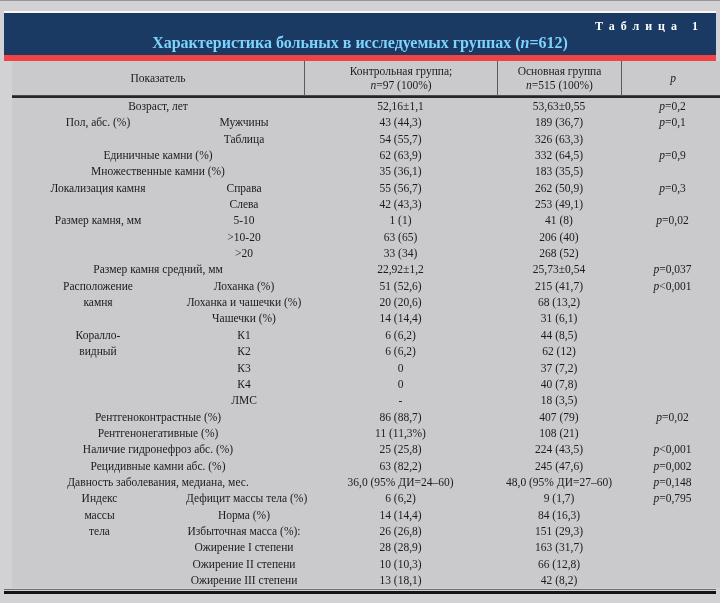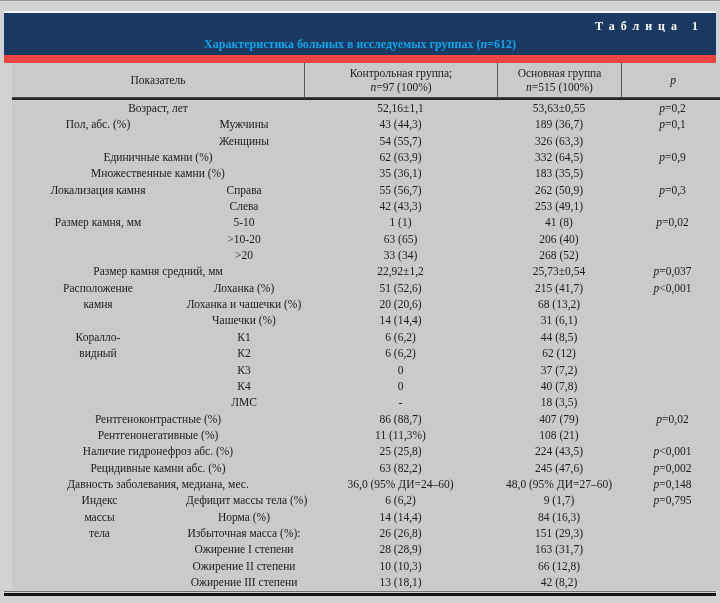--- a/index.html
+++ b/index.html
@@ -7,29 +7,29 @@
     width: 720px; height: 603px; overflow: hidden;
     background: #d2d1d3;
     font-family: "Liberation Serif", serif;
     color: #1c1c1c;
   }
   .page { width: 720px; height: 603px; box-sizing: border-box; border-top: 1px solid #97969a; }
   .top-gap { height: 10px; }
   .white-line { height: 2px; background: #f7f6f8; margin: 0 4px; }
   .banner {
     margin: 0 4px; height: 42px; background: #1b3a63;
-    position: relative; border-bottom: 8px solid #ef4444;
+    position: relative; border-bottom: 6px solid #ef4444;
   }
   .table-num {
     position: absolute; top: 6px; right: 12px; color: #ffffff;
     font-size: 12px; letter-spacing: 6px; font-weight: 600; white-space: nowrap;
   }
   .banner-title {
     position: absolute; bottom: 3px; left: 0; right: 0; text-align: center;
-    color: #0ea5e9; font-size: 12px; font-weight: bold;
+    color: #7dd3fc; font-size: 16px; font-weight: bold;
   }
   table.main {
     border-collapse: separate; border-spacing: 0; table-layout: fixed;
     width: 712px; margin: 0 12px; background: #cac9cb;
   }
   col.c-group { width: 172px; }
   col.c-sub { width: 120px; }
   col.c-control { width: 193px; }
   col.c-main { width: 124px; }
   col.c-p { width: 103px; }
@@ -88,21 +88,21 @@
           <td class="p-cell"><i>p</i>=0,2</td>
         </tr>
         <tr>
           <td class="group-cell" rowspan="2">Пол, абс. (%)</td>
           <td class="label-cell">Мужчины</td>
           <td>43 (44,3)</td>
           <td>189 (36,7)</td>
           <td class="p-cell"><i>p</i>=0,1</td>
         </tr>
         <tr>
-          <td class="label-cell">Женщины</td>
+          <td class="label-cell">Таблица</td>
           <td>54 (55,7)</td>
           <td>326 (63,3)</td>
           <td class="p-cell"></td>
         </tr>
         <tr>
           <td class="label-cell" colspan="2">Единичные камни (%)</td>
           <td>62 (63,9)</td>
           <td>332 (64,5)</td>
           <td class="p-cell"><i>p</i>=0,9</td>
         </tr>

